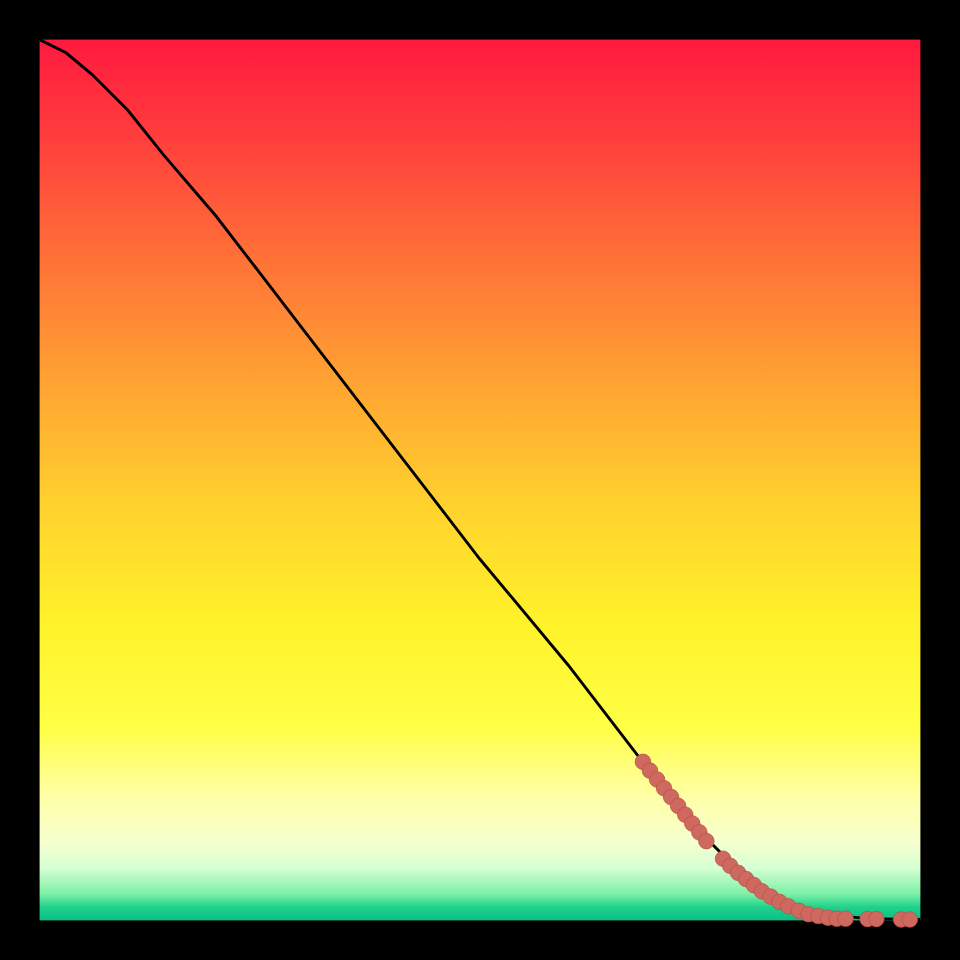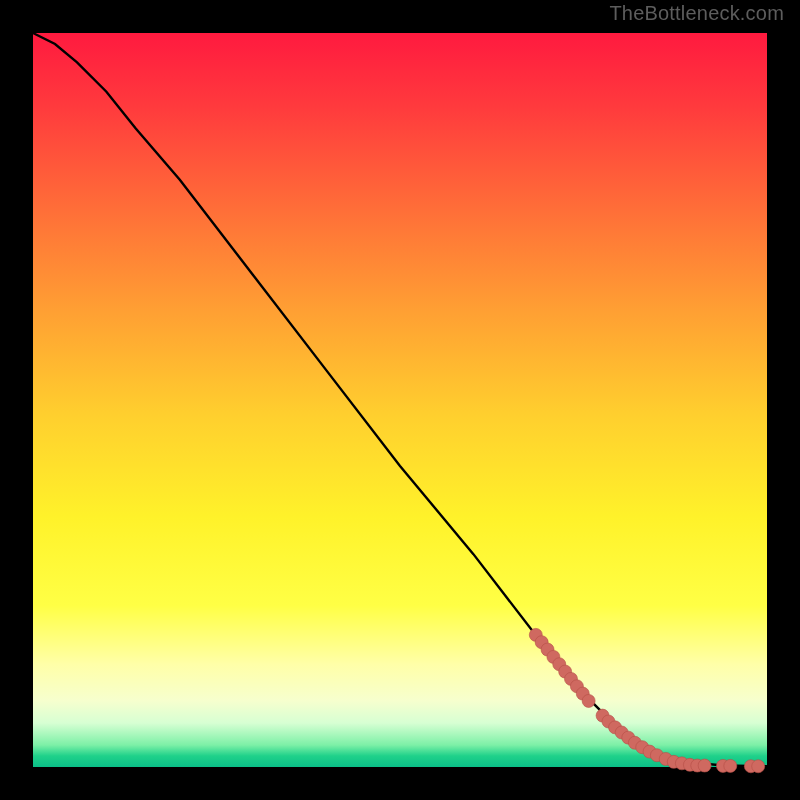--- a/index.html
+++ b/index.html
@@ -54,21 +54,20 @@
     top: 0;
     width: 734px;
     height: 734px;
     overflow: visible;
   }
 </style>
 </head>
 <body>
 
 <div class="frame">
-  <div class="watermark">TheBottleneck.com</div>
   <div class="plot-area">
     <svg class="curve" viewBox="0 0 734 734">
       <path id="curve-path" fill="none" stroke="#000000" stroke-width="2.4" d="M0.00 0.00 L22.02 11.01 L44.04 29.36 L73.40 58.72 L102.76 95.42 L146.80 146.80 L220.20 242.22 L293.60 337.64 L367.00 433.06 L440.40 521.14 L513.80 616.56 L557.84 667.94 L587.20 697.30 L609.22 711.98 L623.90 719.32 L638.58 724.46 L660.60 729.60 L689.96 732.53 L734.00 733.27"></path>
       <g id="markers-group">
           <circle cx="502.79" cy="601.88" r="6.5" fill="#cf6960" stroke="#b64f47" stroke-width="0.6"></circle>
           <circle cx="508.66" cy="609.22" r="6.5" fill="#cf6960" stroke="#b64f47" stroke-width="0.6"></circle>
           <circle cx="514.53" cy="616.56" r="6.5" fill="#cf6960" stroke="#b64f47" stroke-width="0.6"></circle>
           <circle cx="520.41" cy="623.90" r="6.5" fill="#cf6960" stroke="#b64f47" stroke-width="0.6"></circle>
           <circle cx="526.28" cy="631.24" r="6.5" fill="#cf6960" stroke="#b64f47" stroke-width="0.6"></circle>
           <circle cx="532.15" cy="638.58" r="6.5" fill="#cf6960" stroke="#b64f47" stroke-width="0.6"></circle>

